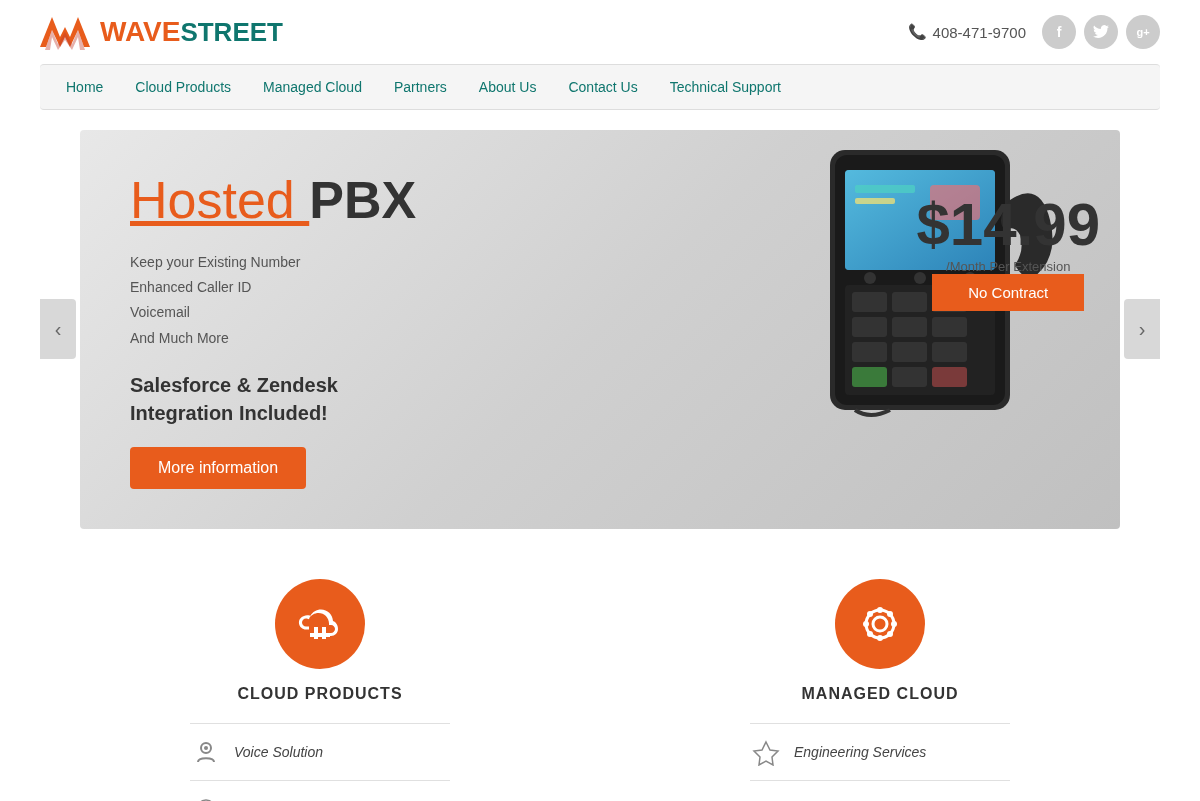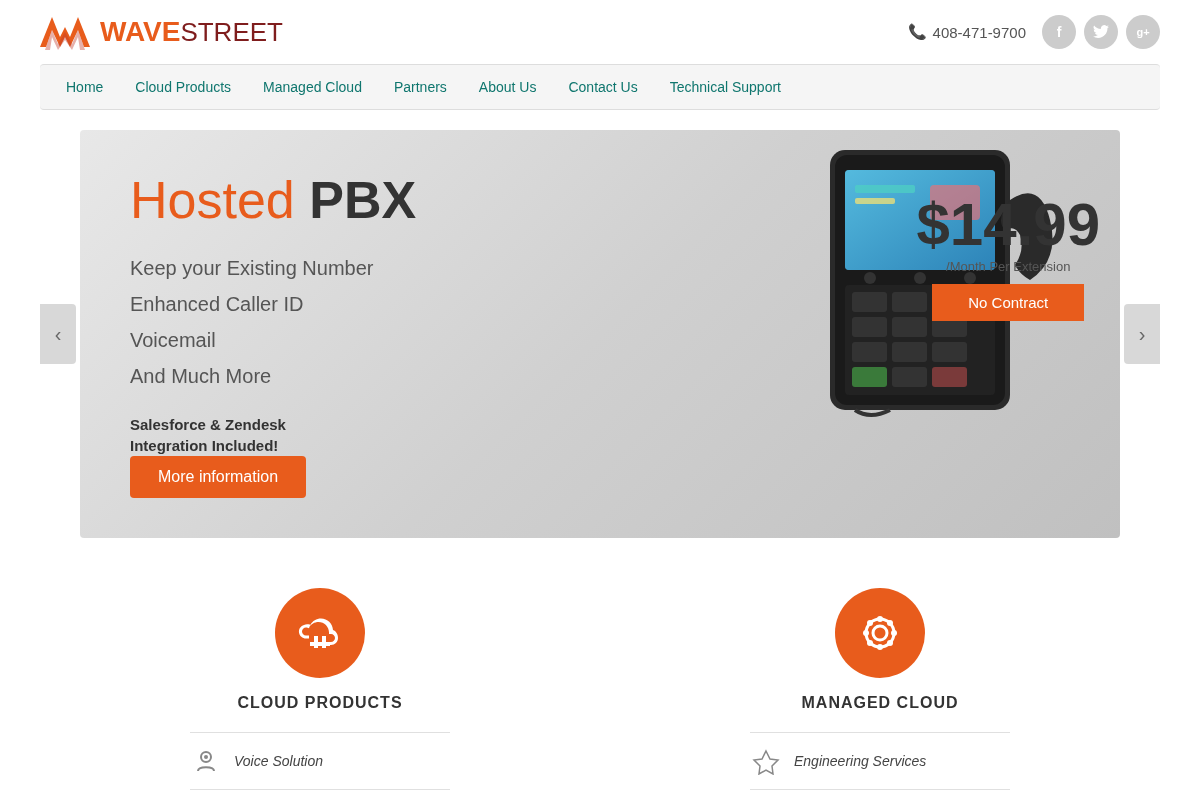--- a/index.html
+++ b/index.html
@@ -91,33 +91,34 @@
       flex: 1;
       padding: 40px 40px 40px 50px;
       z-index: 2;
     }
     .hero-title {
       font-size: 52px;
       font-weight: 300;
       color: #333;
       margin-bottom: 20px;
     }
-    .hero-title span { color: #e85c1c; font-weight: 300; }
+    .hero-title span { color: #e85c1c; font-weight: 300; text-decoration: underline; }
     .hero-title strong { color: #333; font-weight: 700; }
     .hero-features {
       color: #555;
-      font-size: 20px;
+      font-size: 14px;
       line-height: 1.8;
       margin-bottom: 20px;
     }
     .hero-salesforce {
-      font-size: 15px;
+      font-size: 20px;
       font-weight: 700;
       color: #333;
       line-height: 1.4;
+      margin-bottom: 20px;
     }
     .btn-more {
       background: #e85c1c;
       color: #fff;
       border: none;
       padding: 12px 28px;
       font-size: 16px;
       border-radius: 4px;
       cursor: pointer;
       text-align: center;
@@ -219,21 +220,21 @@
 </head>
 <body>
 
 <div class="header">
   <div class="logo">
     <svg class="logo-icon" viewBox="0 0 50 40">
       <polygon points="0,35 12,5 20,25 25,15 30,25 38,5 50,35 44,35 38,18 30,35 25,25 20,35 12,18 6,35" fill="#e85c1c"></polygon>
       <polygon points="5,38 12,18 18,32 25,20 32,32 38,18 45,38 40,38 38,25 32,38 25,28 18,38 12,25 10,38" fill="#c0392b" opacity="0.4"></polygon>
     </svg>
     <div>
-      <span style="font-size:28px;font-weight:700;color:#e85c1c;">WAVE</span><span style="font-size:26px;font-weight:400;color:#7f1d1d;">STREET</span>
+      <span style="font-size:28px;font-weight:700;color:#e85c1c;">WAVE</span><span style="font-size:26px;font-weight:700;color:#0f766e;">STREET</span>
     </div>
   </div>
   <div class="header-right">
     <div class="phone">
       <span>📞</span>
       <span>408-471-9700</span>
     </div>
     <div class="social-icons">
       <div class="social-icon">f</div>
       <div class="social-icon">
@@ -287,21 +288,21 @@
         And Much More
       </div>
       <div class="hero-salesforce">
         Salesforce &amp; Zendesk<br>Integration Included!
       </div>
       <button class="btn-more">More information</button>
     </div>
 
     <div class="hero-price">
       <div style="font-size:60px;font-weight:700;color:#333;margin-top:20px;">$14.99</div>
-      <div style="font-size:13px;color:#555;margin-bottom:10px;">/Month Per Extension</div>
+      <div style="font-size:13px;color:#555;">/Month Per Extension</div>
       <button class="btn-no-contract">No Contract</button>
     </div>
 
     <div style="position:absolute;right:30px;top:10px;width:320px;height:280px;z-index:1;">
       <svg width="300" height="280" viewBox="0 0 300 280">
 
         <rect x="60" y="10" width="180" height="260" rx="15" ry="15" fill="#2a2a2a"></rect>
         <rect x="65" y="15" width="170" height="250" rx="12" ry="12" fill="#1a1a1a"></rect>
 
         <rect x="75" y="30" width="150" height="100" rx="4" fill="#3a8fb5"></rect>

